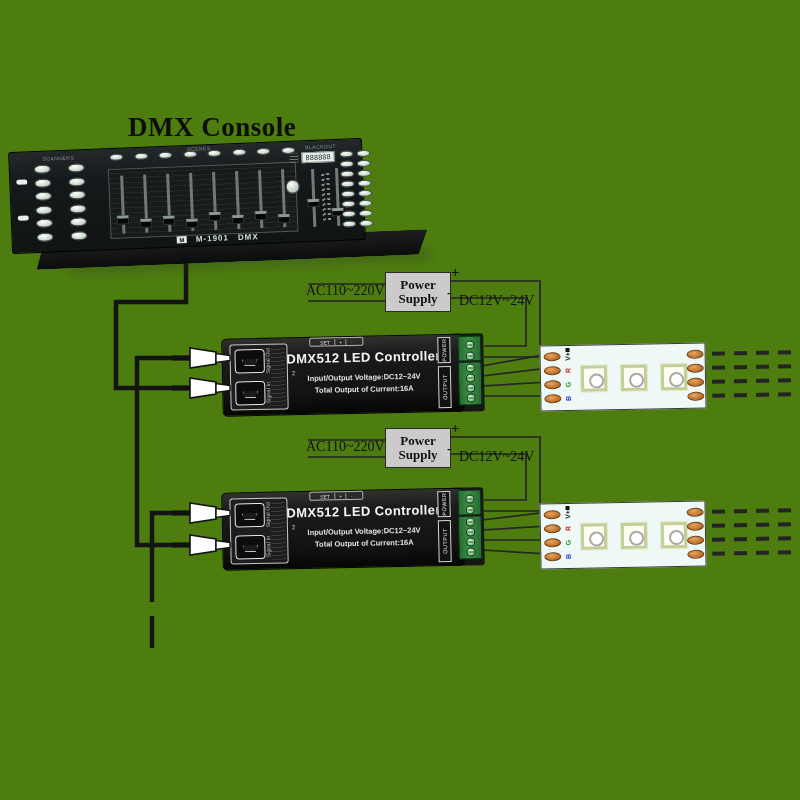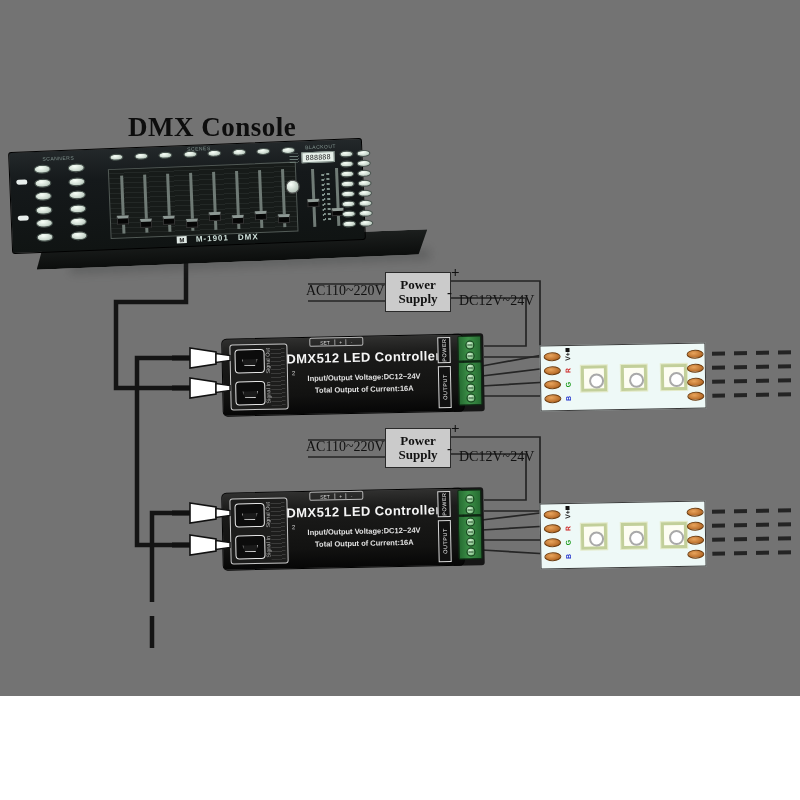--- a/index.html
+++ b/index.html
@@ -1,16 +1,16 @@
 <!DOCTYPE html>
 <html><head>
 <meta charset="utf-8">
 <style>
   html,body{margin:0;padding:0;background:#fff;}
-  #stage{position:relative;width:800px;height:696px;background:#737373;overflow:hidden;
+  #stage{position:relative;width:800px;height:800px;background:#4d7c0f;overflow:hidden;
          font-family:"Liberation Sans",sans-serif;}
   .abs{position:absolute;}
 
   
   #main-title{left:128px;top:112px;font-family:"Liberation Serif",serif;
     font-size:27px;font-weight:bold;color:#0d0d0d;letter-spacing:.5px;}
 
   
   #wires{left:0;top:0;pointer-events:none;}
   .wire-thick{fill:none;stroke:#141414;stroke-width:4.5;stroke-linejoin:miter;}

